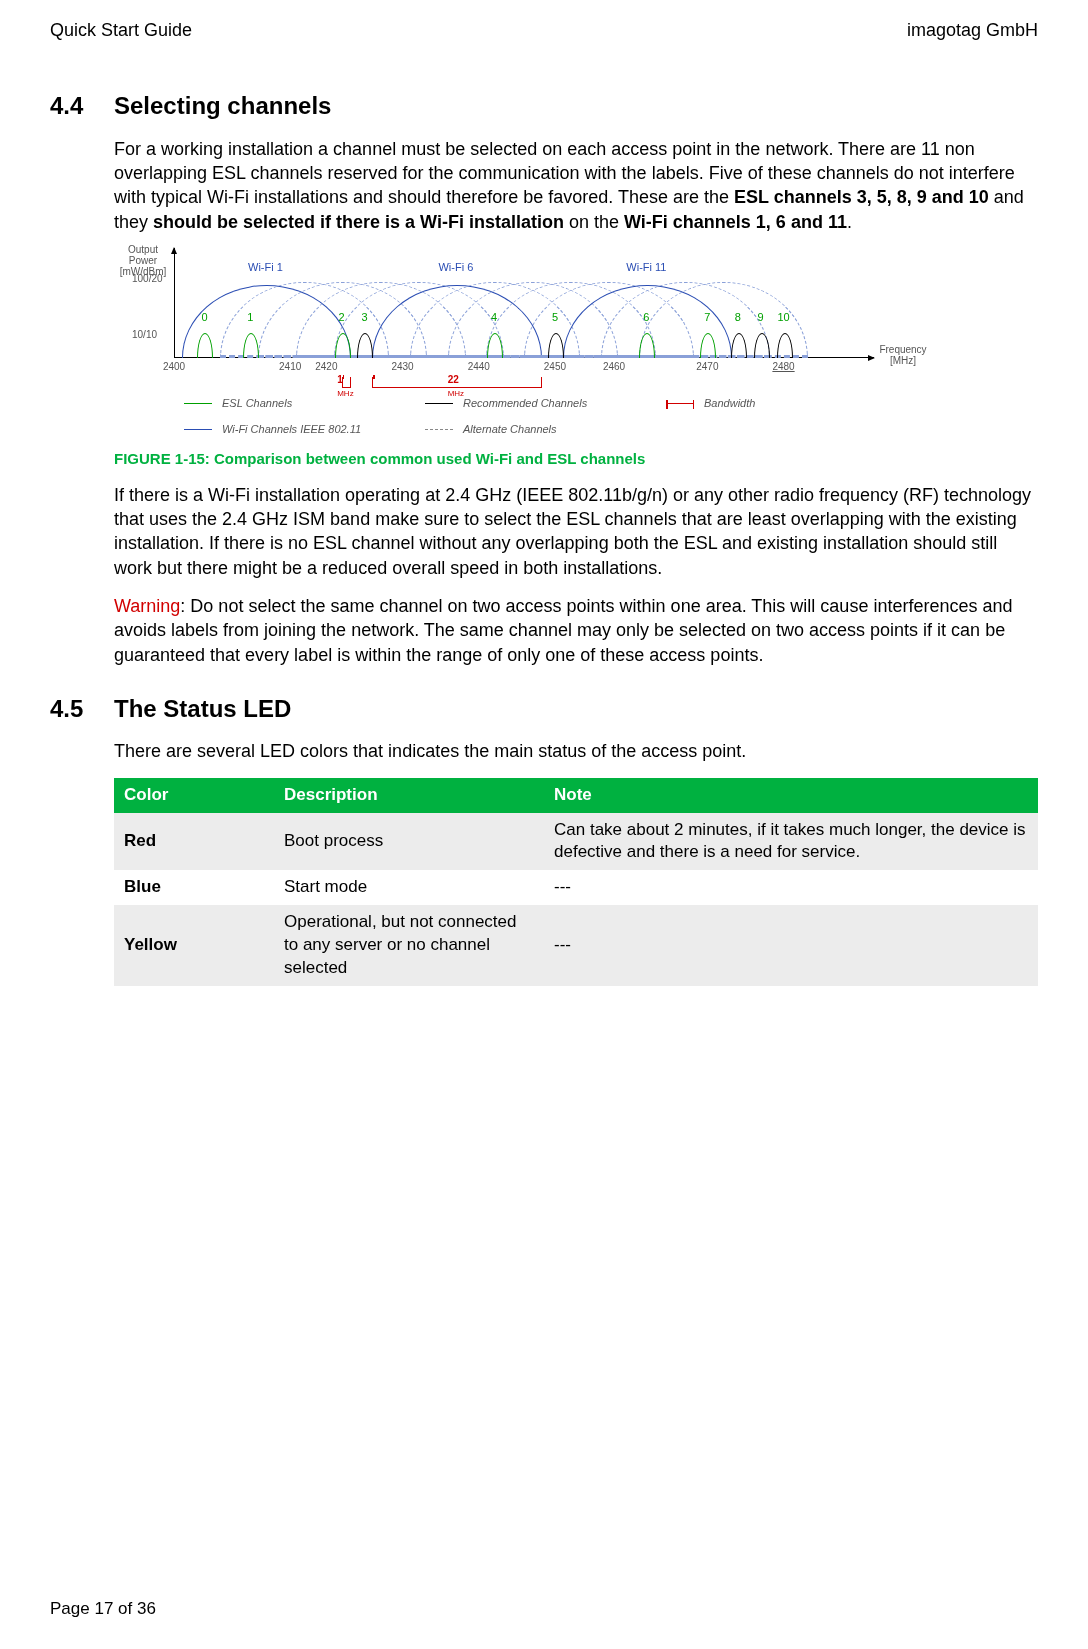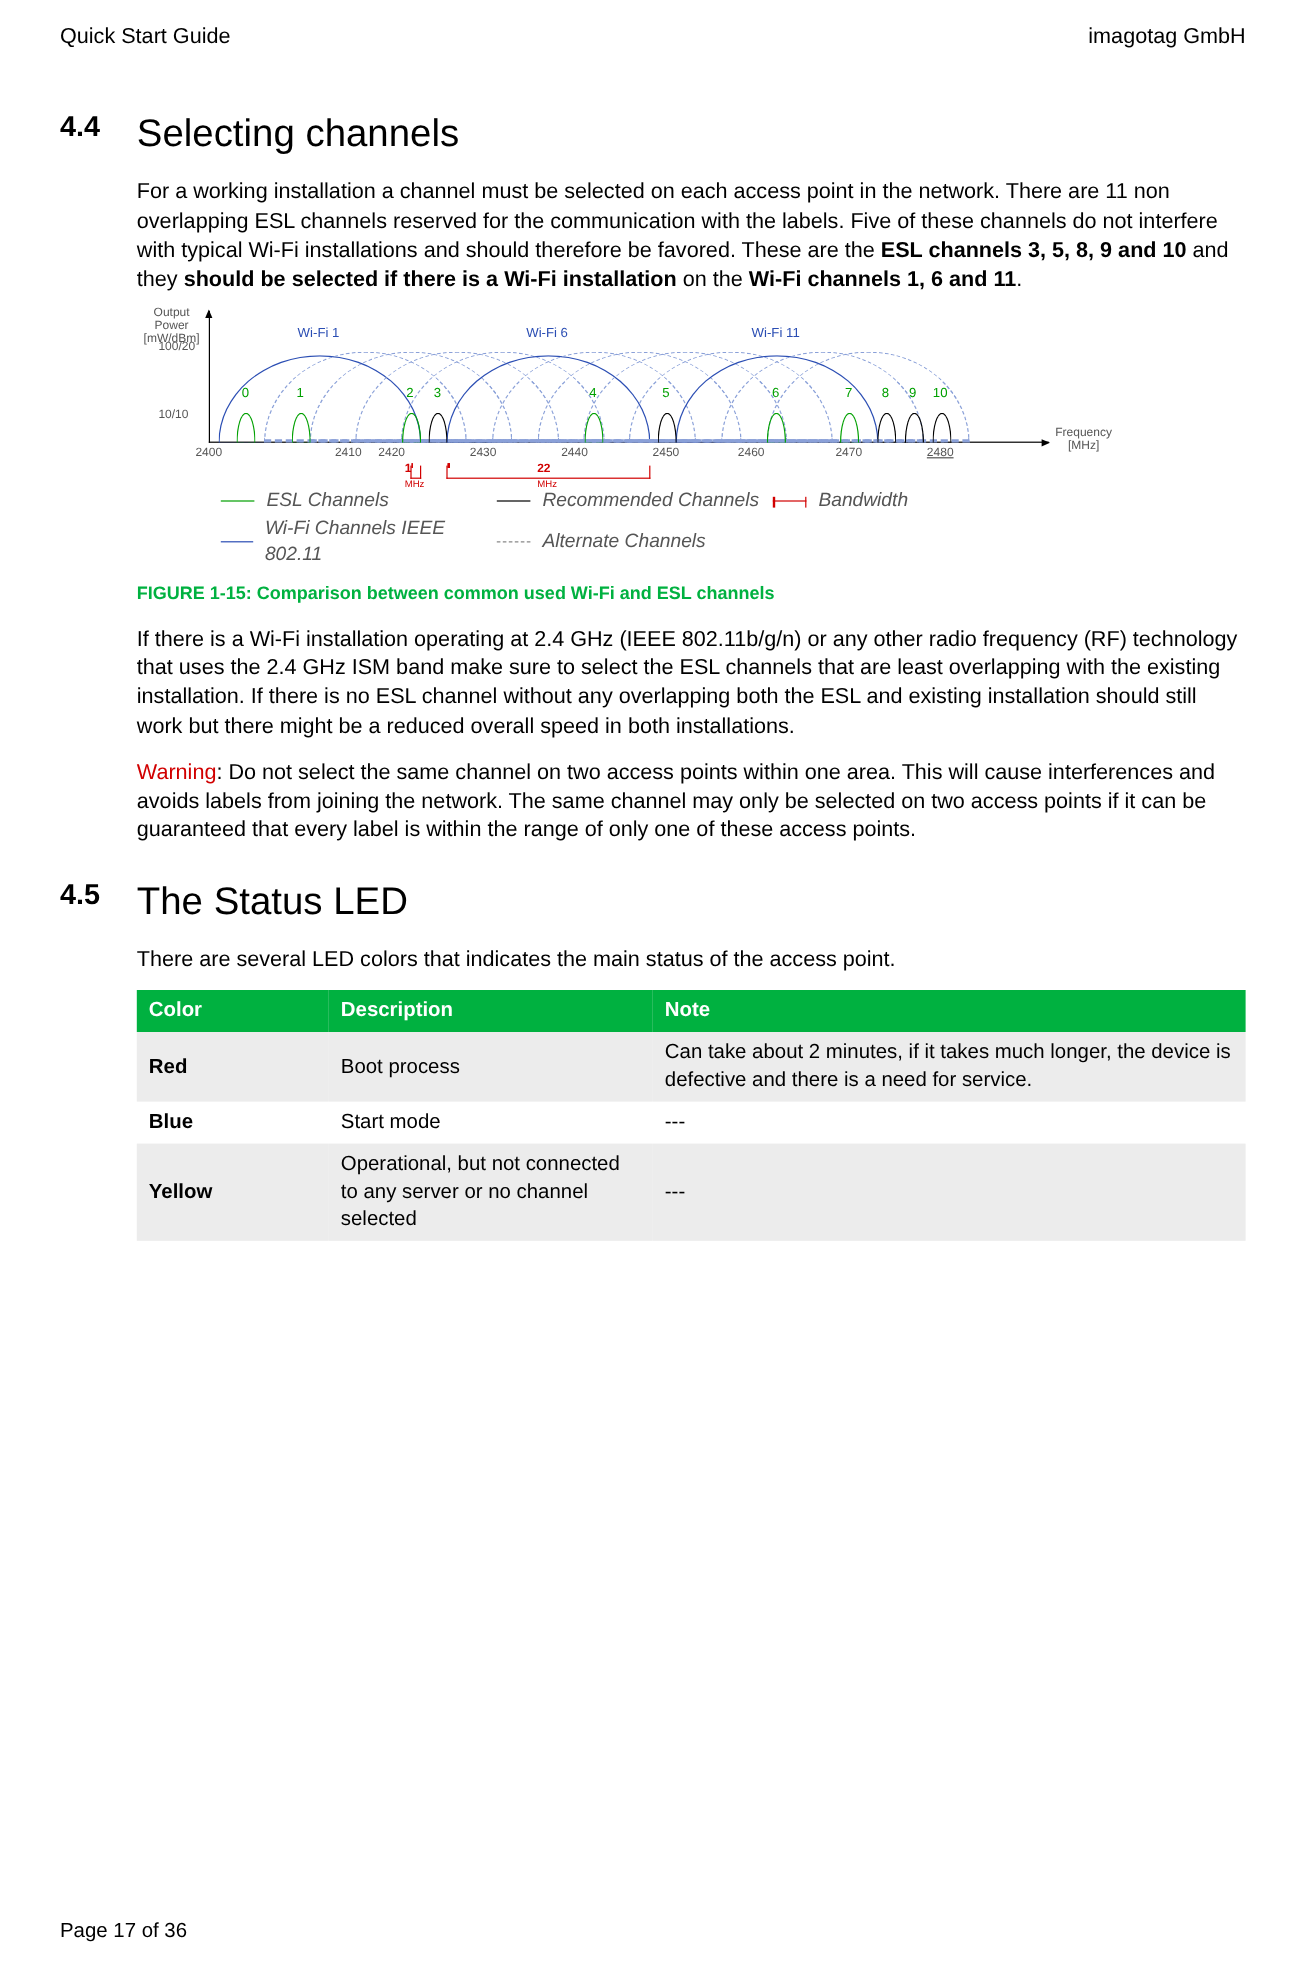--- a/index.html
+++ b/index.html
@@ -31,22 +31,22 @@
     gap: 18px;
     margin-bottom: 14px;
   }
   .section-num {
     font-size: 24px;
     font-weight: bold;
     width: 46px;
     flex: none;
   }
   .section-title {
-    font-size: 32px;
-    font-weight: 400;
+    font-size: 24px;
+    font-weight: 700;
   }
   .body-col {
     margin-left: 64px;
   }
   .para { margin-bottom: 14px; }
   .bold { font-weight: bold; }
   .warn { color: #d10000; }
   .fig-caption {
     color: #00b140;
     font-weight: bold;
@@ -125,23 +125,24 @@
     content:"";position:absolute;top:-2px;width:1.5px;height:4px;background:#d10000;
   }
   .bw-label { position:absolute; color:#d10000; font-size:10px; transform:translateX(-50%); }
 
   .legend {
     margin-left: 70px;
     margin-top: 8px;
     display: grid;
     grid-template-columns: 230px 230px 180px;
     row-gap: 2px;
-    font-size: 16px;
+    font-size: 11px;
     font-style: italic;
     color: #555;
+    gap: 11px;
   }
   .legend-item { display:flex; align-items:center; gap:10px; }
   .lg-line { width:28px; height:0; border-top:1.5px solid; }
   .lg-esl   { border-color:#00a000; }
   .lg-wifi  { border-color:#2a4db3; }
   .lg-rec   { border-color:#000; }
   .lg-alt   { border-color:#888; border-top-style:dashed; }
   .lg-bw    { width:28px; display:flex; align-items:center; }
   .lg-bw-line { flex:1; height:0; border-top:1.5px solid #d10000; position:relative;}
   .lg-bw-line::before,.lg-bw-line::after{content:"";position:absolute;top:-4px;width:1.5px;height:9px;background:#d10000;}
@@ -209,21 +210,21 @@
         <div class="axis-line-v"></div>
         <div class="axis-line-h"></div>
         <div class="axis-arrow-v"></div>
         <div class="axis-arrow-h"></div>
       <div class="x-tick-lbl" style="left: 0px;">2400</div>
           <div class="x-tick-lbl" style="left: 76.1905px; margin-left: 40px;">2410</div>
           <div class="x-tick-lbl" style="left: 152.381px;">2420</div>
           <div class="x-tick-lbl" style="left: 228.571px;">2430</div>
           <div class="x-tick-lbl" style="left: 304.762px;">2440</div>
           <div class="x-tick-lbl" style="left: 380.952px;">2450</div>
-          <div class="x-tick-lbl" style="left: 452px;">2460</div>
+          <div class="x-tick-lbl" style="left: 440px;">2460</div>
           <div class="x-tick-lbl" style="left: 533.333px;">2470</div>
           <div class="x-tick-lbl" style="left: 609.524px; text-decoration: underline;">2480</div>
           <div class="wifi-arc" style="left: 7.61905px; width: 167.619px;"></div>
           <div class="wifi-label" style="left: 91.4286px;">Wi-Fi 1</div>
           <div class="wifi-arc alt" style="left: 45.7143px; width: 167.619px;"></div>
           <div class="wifi-arc alt" style="left: 83.8095px; width: 167.619px;"></div>
           <div class="wifi-arc alt" style="left: 121.905px; width: 167.619px;"></div>
           <div class="wifi-arc alt" style="left: 160px; width: 167.619px;"></div>
           <div class="wifi-arc" style="left: 198.095px; width: 167.619px;"></div>
           <div class="wifi-label" style="left: 281.905px;">Wi-Fi 6</div>

